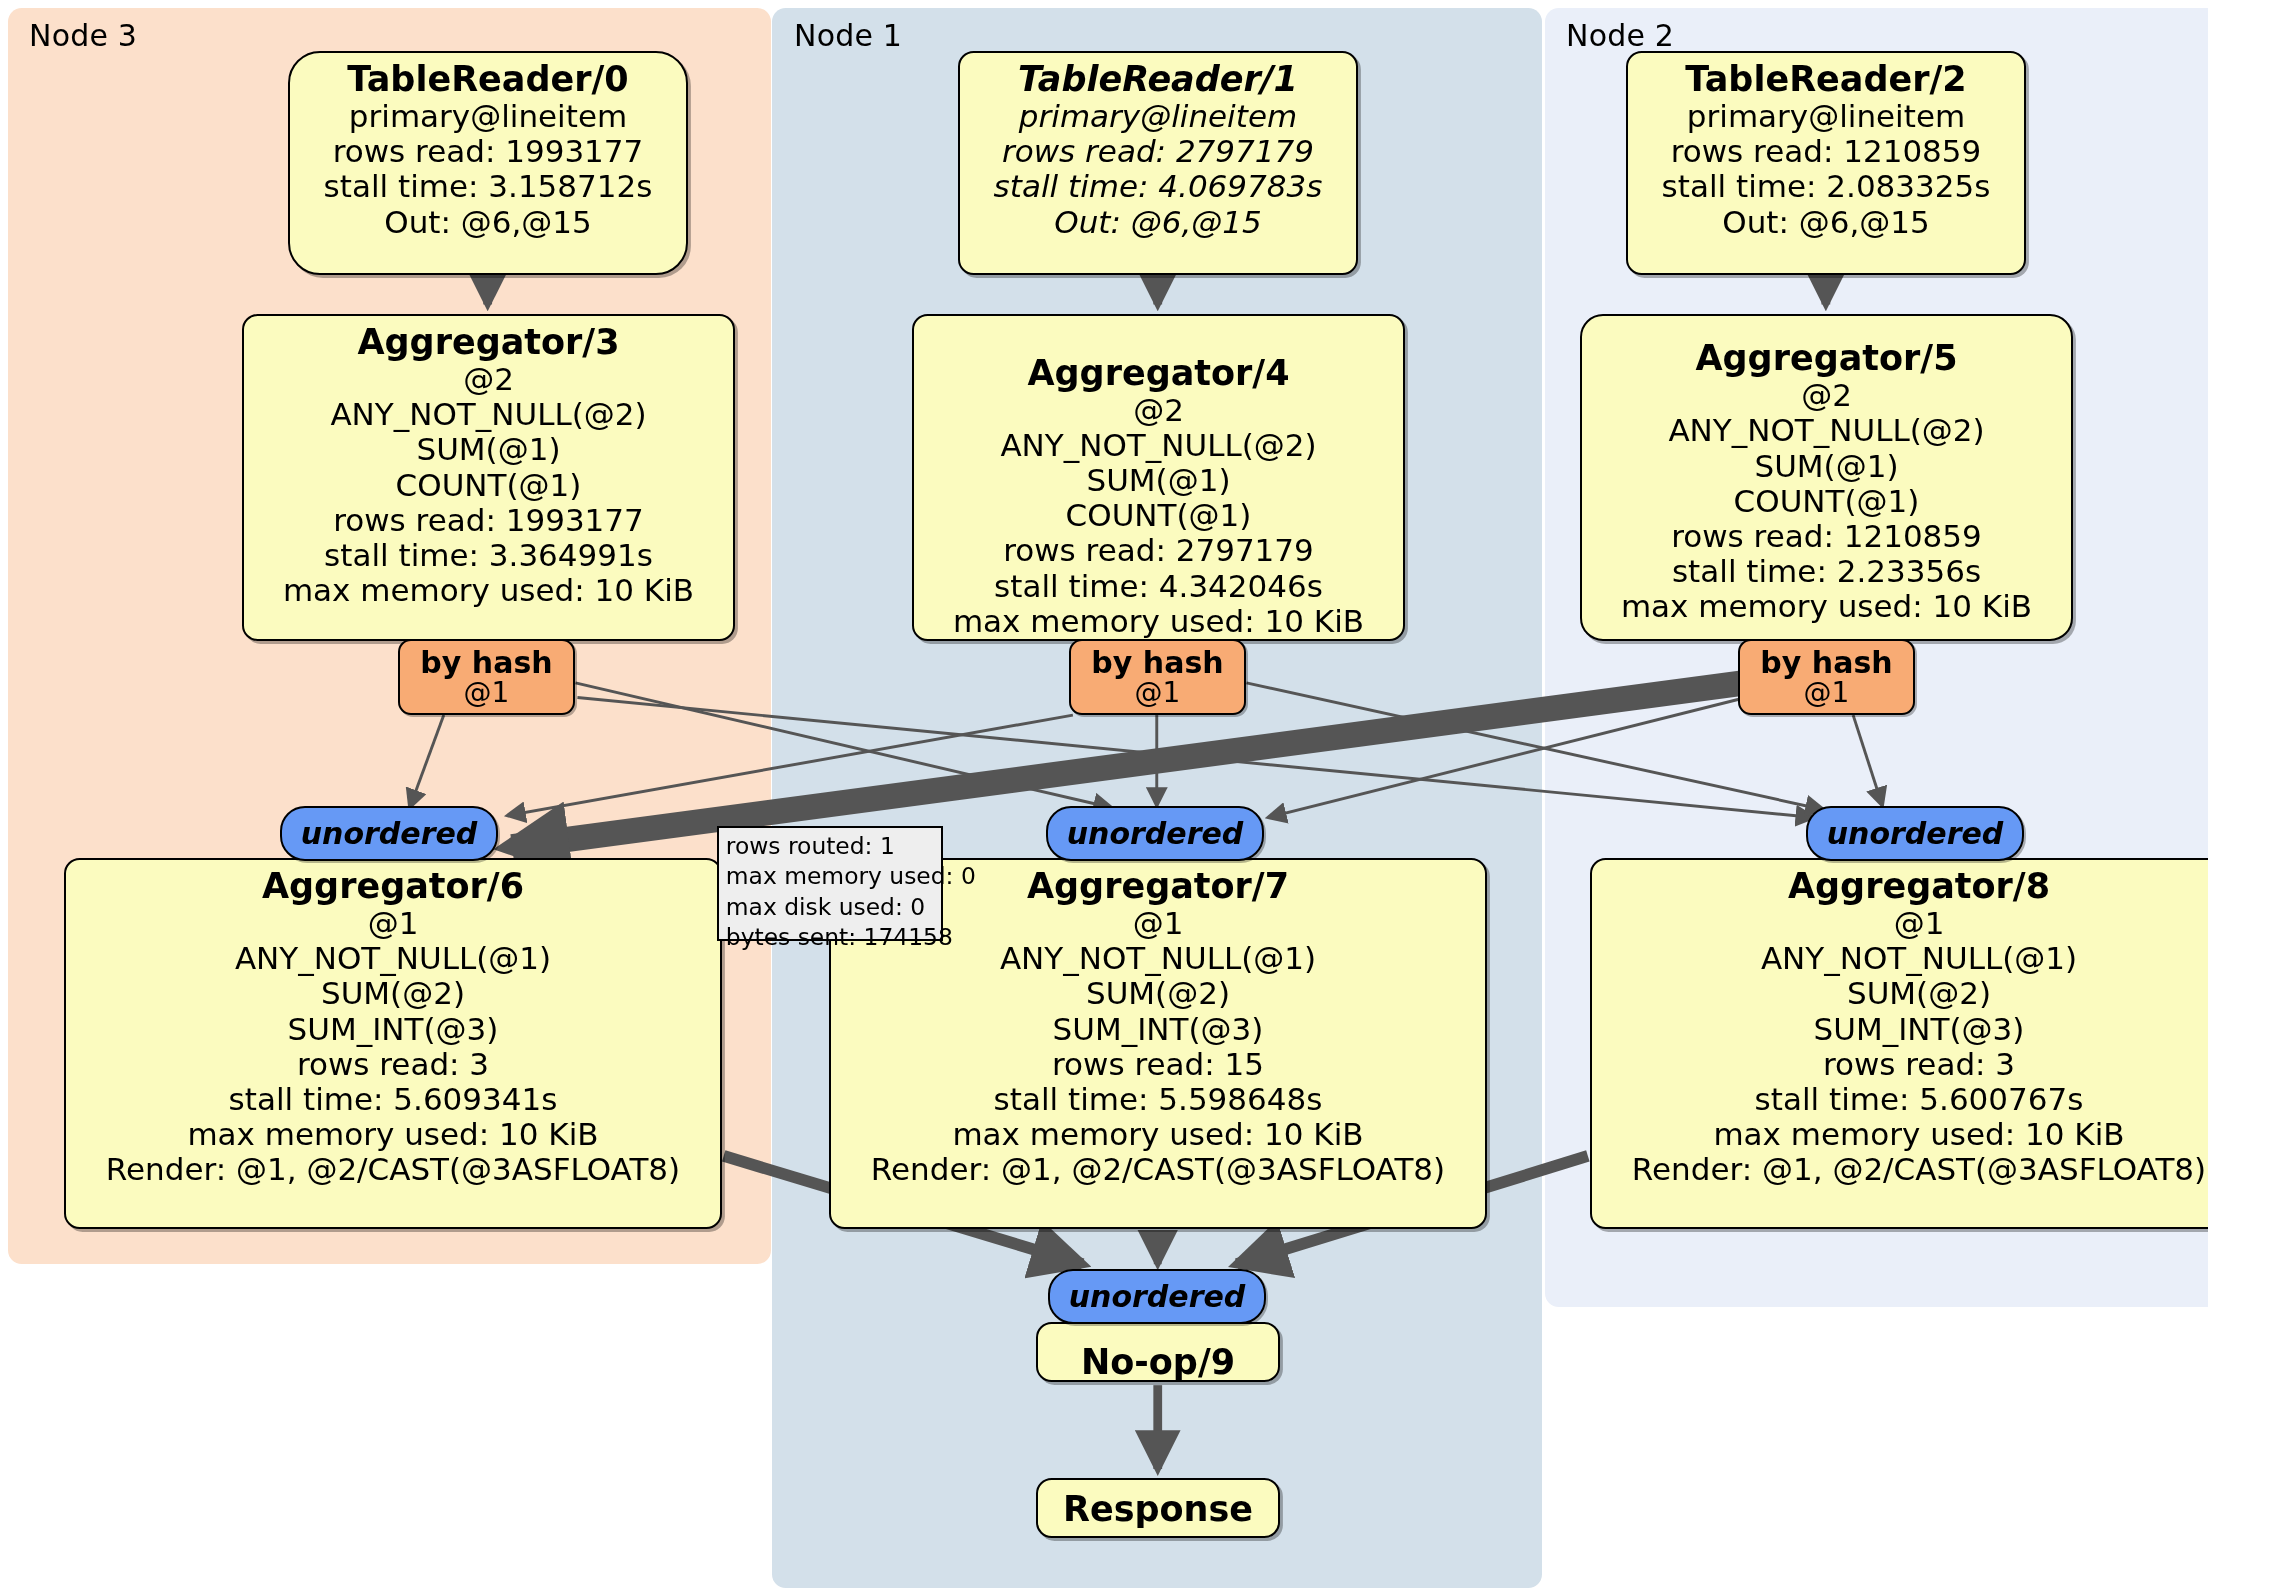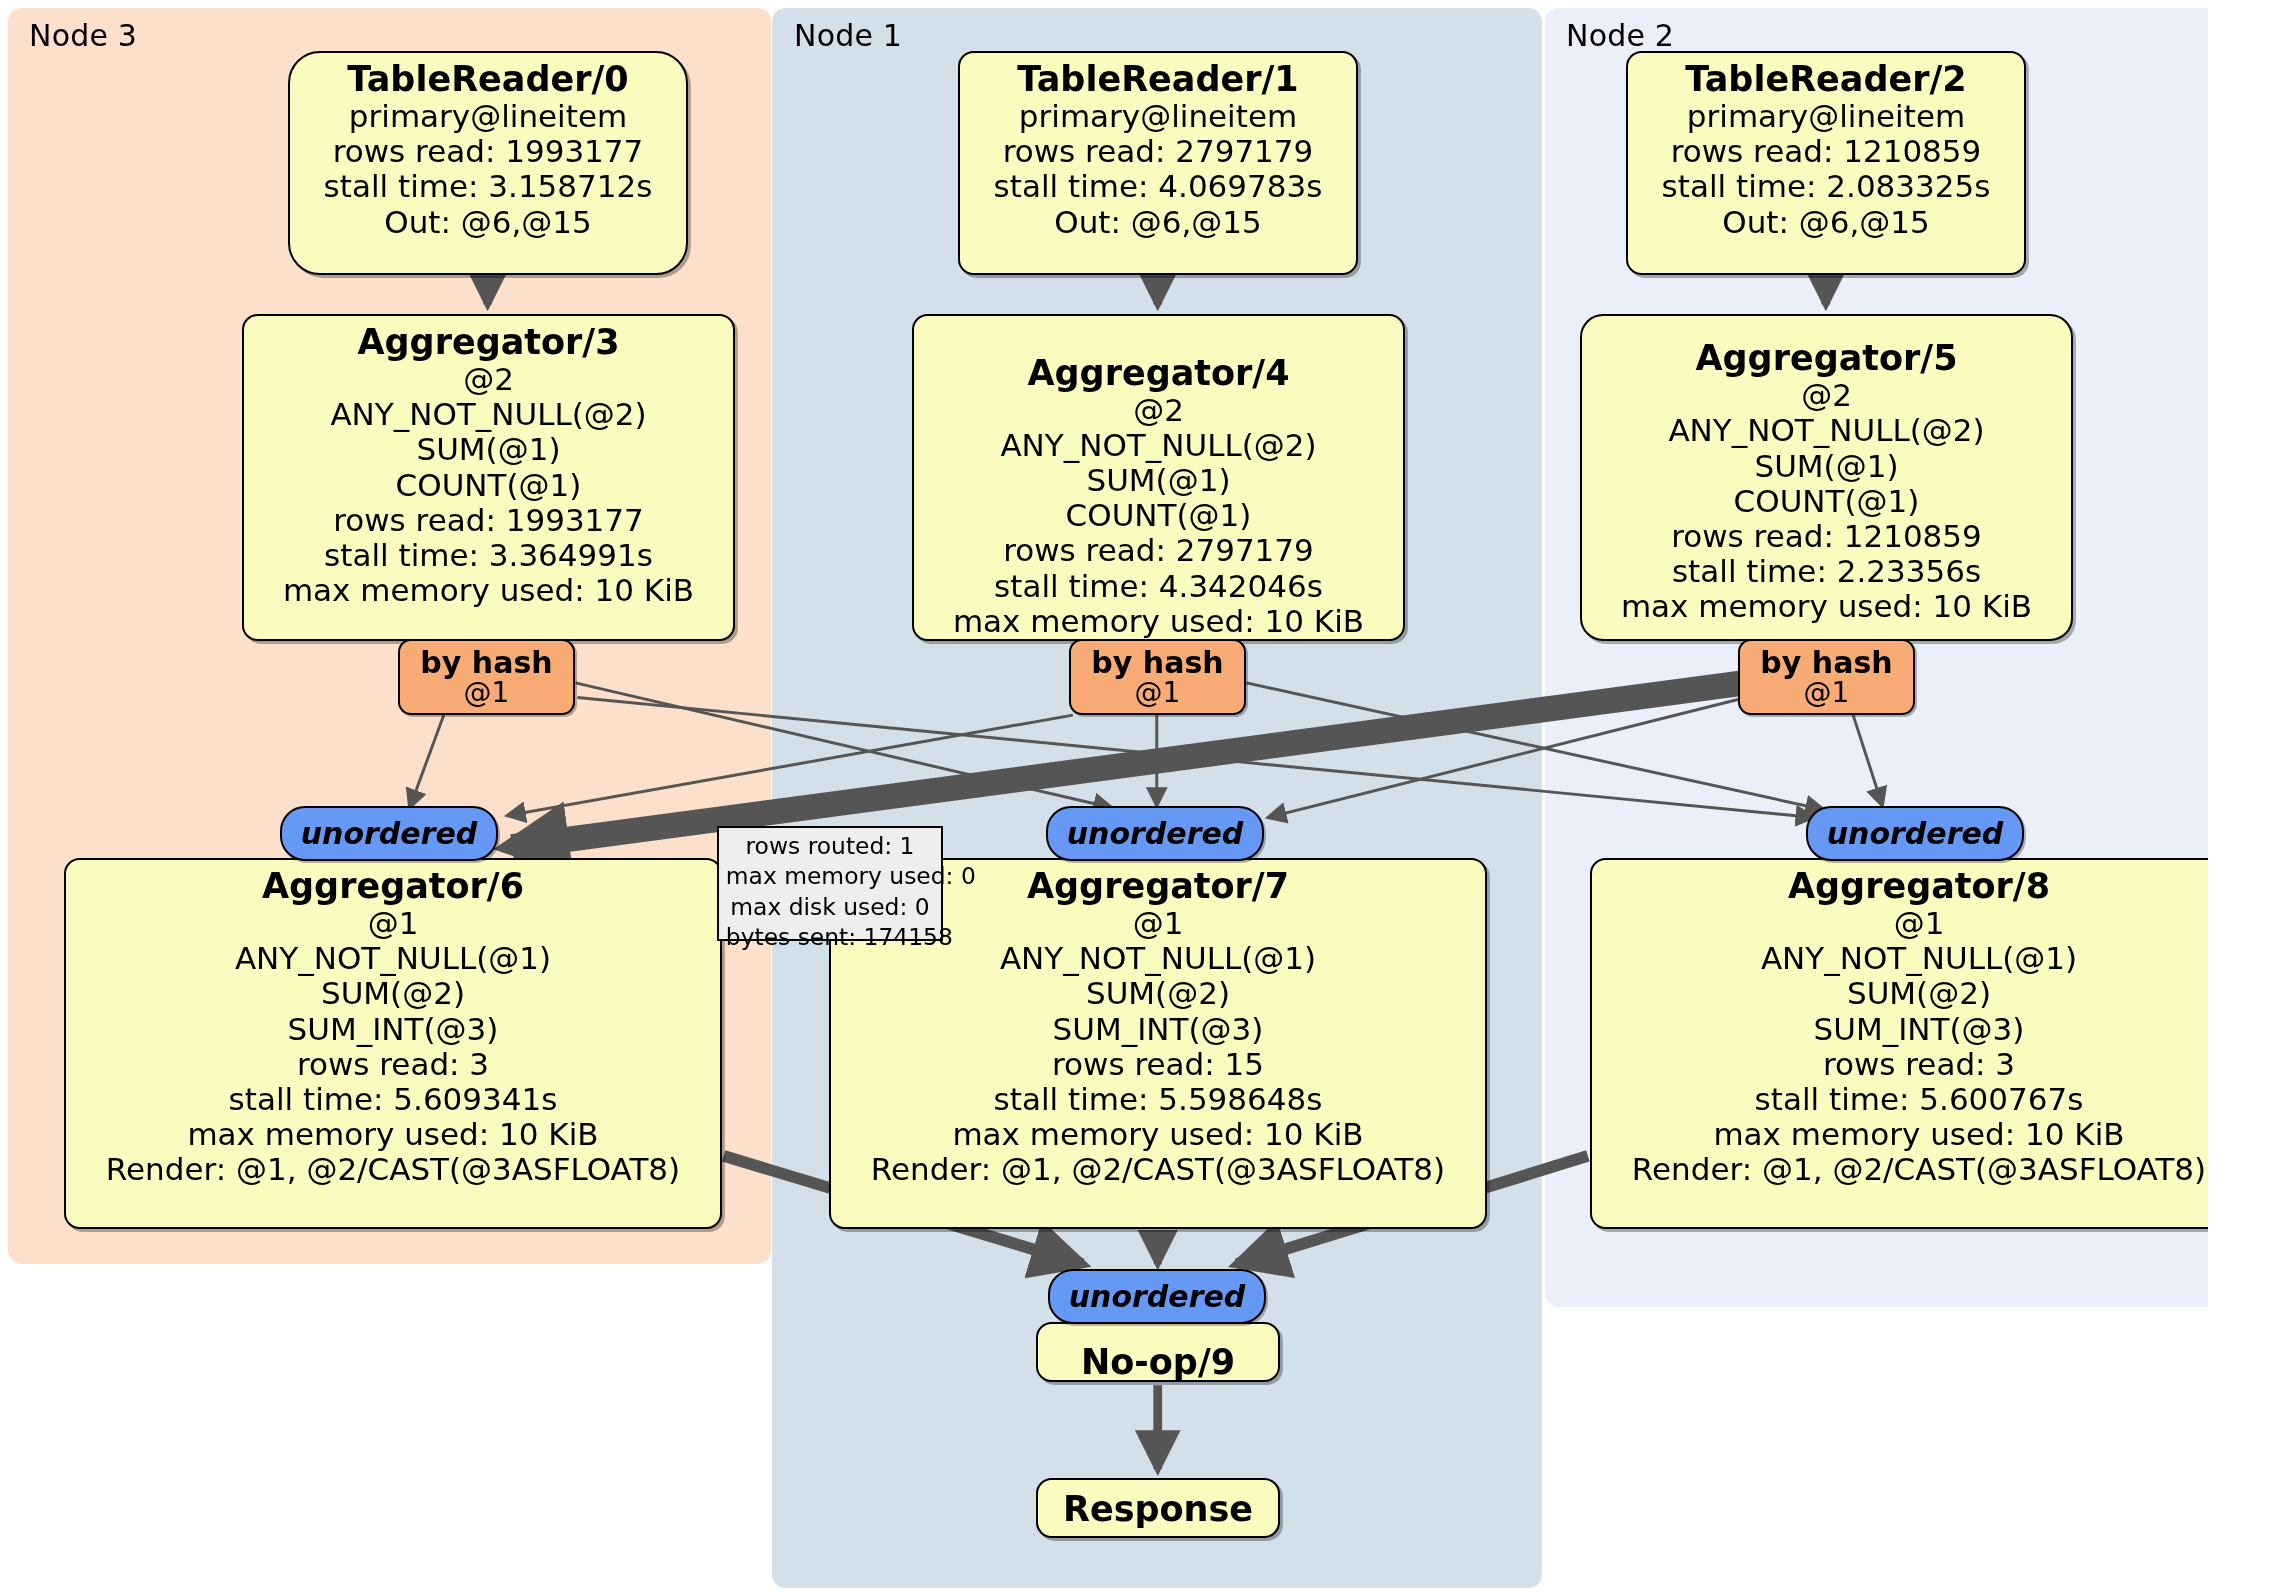--- a/index.html
+++ b/index.html
@@ -21,21 +21,21 @@
 
   .pill{position:absolute;box-sizing:border-box;border:2.9px solid #000;border-radius:25px;
         display:flex;flex-direction:column;align-items:center;justify-content:center;
         box-shadow:2px 2px 0 rgba(0,0,0,.28);}
   .pill.hash{background:#f8ab74;border-radius:13px;}
   .pill.unord{background:#6699f5;border-radius:25px;font-style:italic;}
   .pill .pl-b{font-weight:bold;font-size:30px;line-height:1.05;color:#000;}
   .pill .pl-s{font-size:28px;line-height:1.05;color:#000;}
 
   .tip{position:absolute;box-sizing:border-box;background:#eeeeee;border:2px solid #000;
-       text-align:center;padding:2.9px 6.8px;}
+       text-align:left;padding:2.9px 6.8px;}
   .tip .tl{font-size:23.4px;line-height:1.30;color:#000;white-space:nowrap;}
 </style>
 </head>
 <body>
 
 <div id="stage">
 
   <div id="clusters-layer">
       <div class="cluster" style="left: 7.8px; top: 7.8px; width: 763px; height: 1256px; background: rgb(252, 224, 203);"></div>
       <div class="cluster-label" style="left: 29px; top: 17.6px;">Node 3</div>
@@ -86,21 +86,21 @@
   </svg>
 
   <div id="nodes-layer">
       <div class="node" style="left: 288px; top: 51px; width: 400px; height: 224px; padding-top: 6.8px; justify-content: flex-start; border-radius: 32px;">
         <div class="ttl">TableReader/0</div>
         <div class="ln">primary@lineitem</div>
         <div class="ln">rows read: 1993177</div>
         <div class="ln">stall time: 3.158712s</div>
         <div class="ln">Out: @6,@15</div>
       </div>
-      <div class="node" style="left: 958px; top: 51px; width: 400px; height: 224px; padding-top: 6.8px; justify-content: flex-start;">
+      <div class="node" style="left: 958px; top: 51px; width: 400px; height: 224px; padding-top: 6.8px; justify-content: flex-start; font-style: italic;">
         <div class="ttl">TableReader/1</div>
         <div class="ln">primary@lineitem</div>
         <div class="ln">rows read: 2797179</div>
         <div class="ln">stall time: 4.069783s</div>
         <div class="ln">Out: @6,@15</div>
       </div>
       <div class="node" style="left: 1626px; top: 51px; width: 400px; height: 224px; padding-top: 6.8px; justify-content: flex-start;">
         <div class="ttl">TableReader/2</div>
         <div class="ln">primary@lineitem</div>
         <div class="ln">rows read: 1210859</div>

